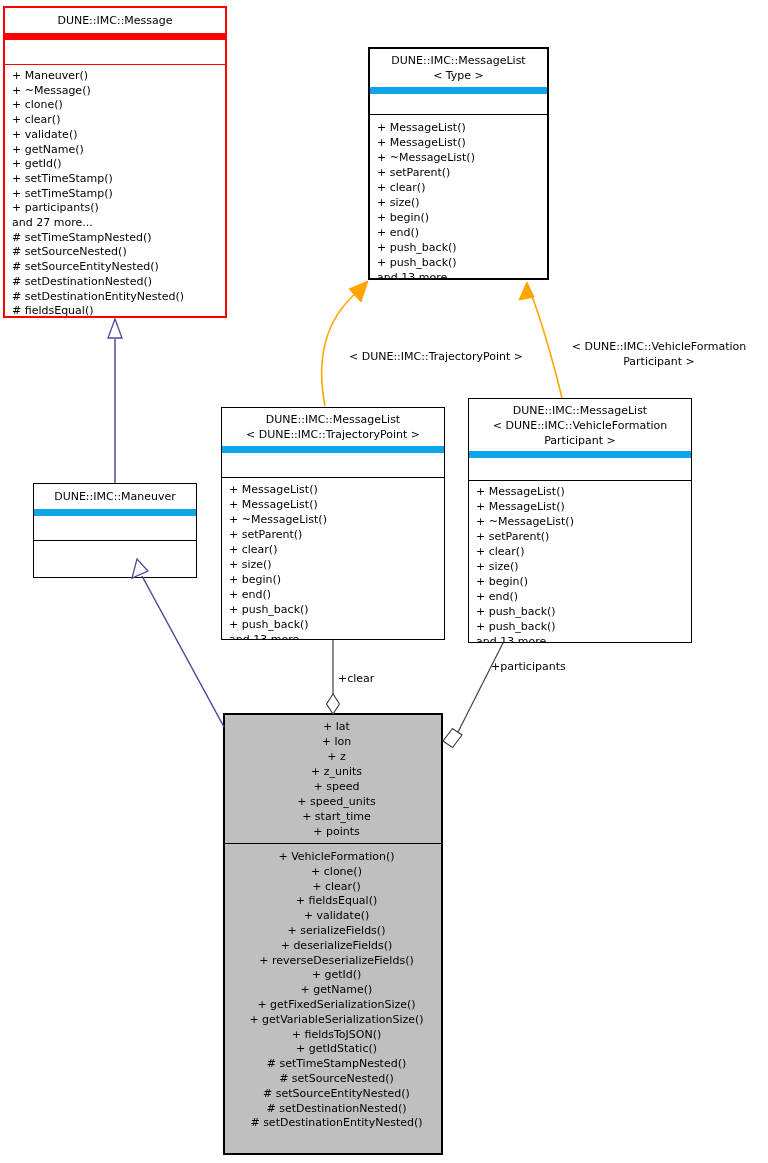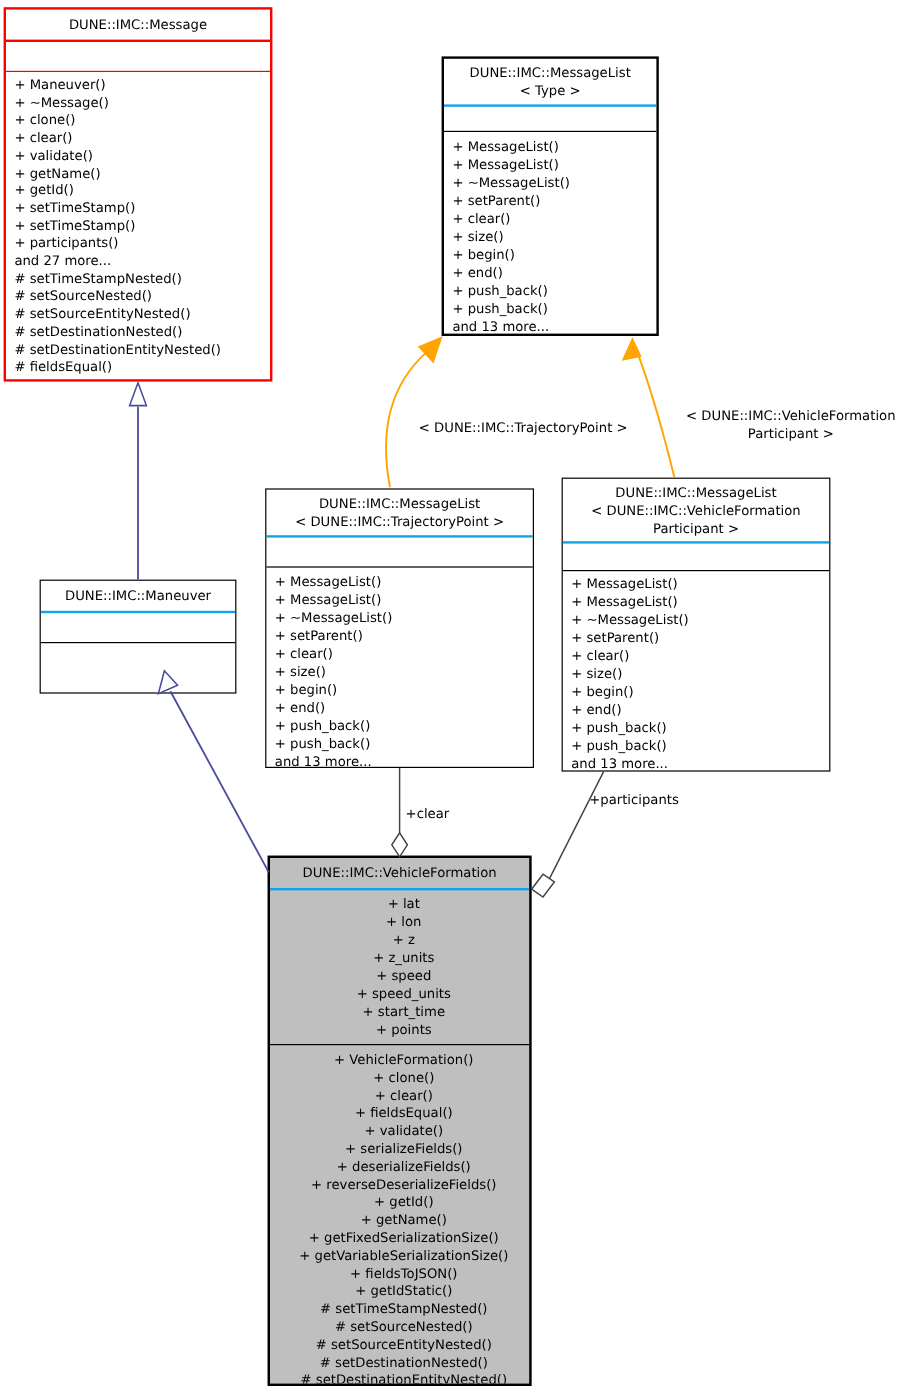--- a/index.html
+++ b/index.html
@@ -1,21 +1,21 @@
 <!DOCTYPE html>
 <html><head>
 <meta charset="utf-8">
 <style>
   html,body{margin:0;padding:0;background:#fff;}
   .diagram{position:relative;width:768px;height:1163px;background:#ffffff;overflow:hidden;
            font-family:"DejaVu Sans","Liberation Sans",sans-serif;color:#000;}
   .uml-box{position:absolute;box-sizing:border-box;background:#ffffff;border:1px solid #000;
            display:flex;flex-direction:column;font-size:11px;}
   .uml-box .title{display:flex;flex-direction:column;align-items:center;justify-content:center;
-           text-align:center;border-bottom:2px solid #0ea5e9;line-height:15px;white-space:nowrap;}
+           text-align:center;border-bottom:7px solid #0ea5e9;line-height:15px;white-space:nowrap;}
   .uml-box .attrs{border-bottom:1px solid #000;}
   .uml-box .members{flex:1;overflow:hidden;}
   .mrow,.trow{white-space:nowrap;}
   .mrow{padding-left:7px;}
 
   
   #box-message{left:3px;top:6px;width:224px;height:312px;border-color:#ff0000;border-width:2px;}
   #box-message .title{height:25px;border-color:#ff0000;}
   #box-message .attrs{height:24px;border-color:#ff0000;}
   #box-message .members{padding-top:4px;}
@@ -154,21 +154,20 @@
       </div>
   </div>
 
   <div class="uml-box" id="box-maneuver">
     <div class="title">DUNE::IMC::Maneuver</div>
     <div class="attrs"></div>
     <div class="members"></div>
   </div>
 
   <div class="uml-box" id="box-vf">
-    <div class="title">DUNE::IMC::VehicleFormation</div>
     <div class="attrs">
         <div class="mrow">+ lat</div>
         <div class="mrow">+ lon</div>
         <div class="mrow">+ z</div>
         <div class="mrow">+ z_units</div>
         <div class="mrow">+ speed</div>
         <div class="mrow">+ speed_units</div>
         <div class="mrow">+ start_time</div>
         <div class="mrow">+ points</div>
       </div>

